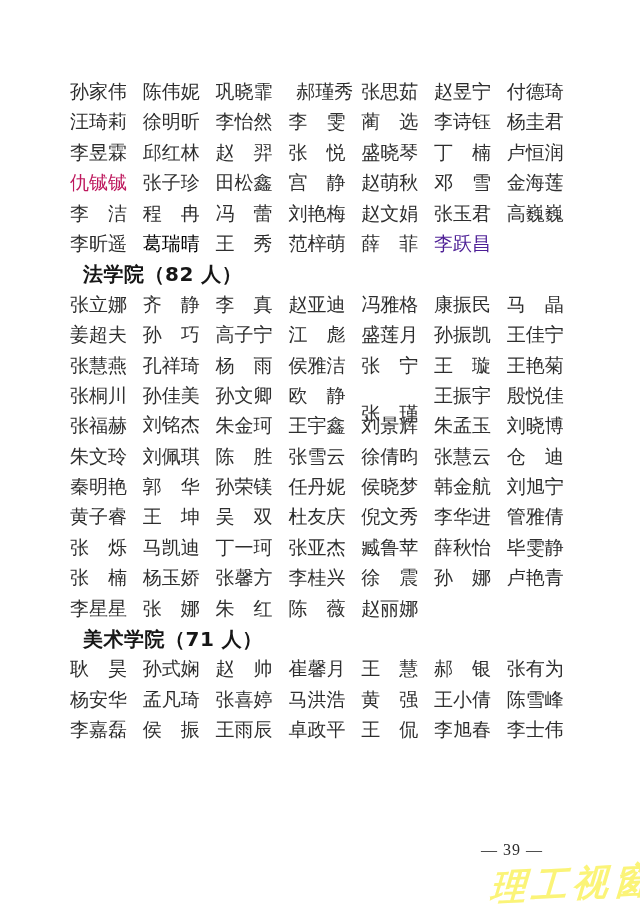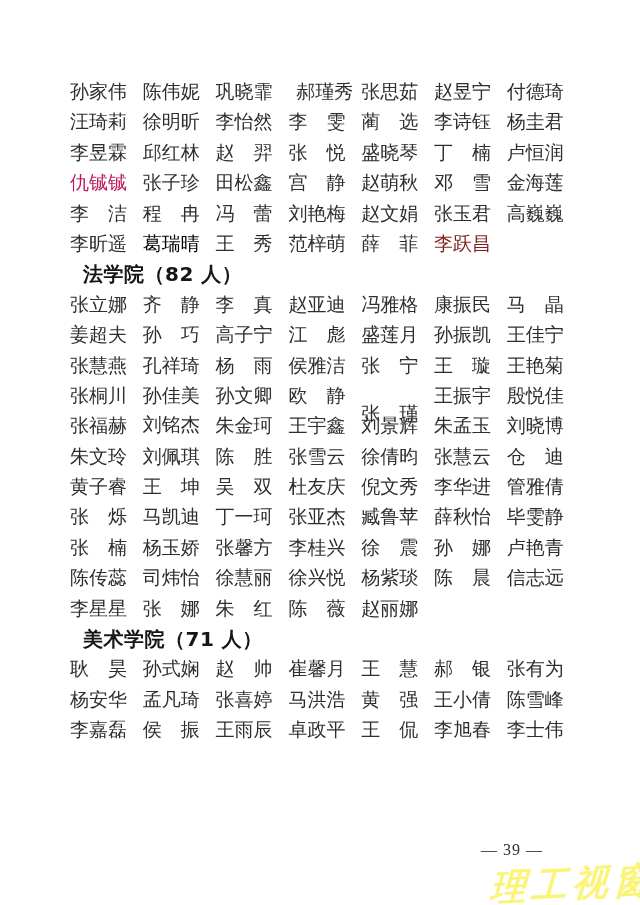--- a/index.html
+++ b/index.html
@@ -113,21 +113,21 @@
         <span class="name-cell" style="color: rgb(46, 46, 46);">赵文娟</span>
         <span class="name-cell" style="color: rgb(46, 46, 46);">张玉君</span>
         <span class="name-cell" style="color: rgb(46, 46, 46);">高巍巍</span>
       </div>
       <div class="line name-row">
         <span class="name-cell" style="color: rgb(46, 46, 46);">李昕遥</span>
         <span class="name-cell" style="color: #000000;">葛瑞晴</span>
         <span class="name-cell" style="color: rgb(46, 46, 46);">王　秀</span>
         <span class="name-cell" style="color: rgb(46, 46, 46);">范梓萌</span>
         <span class="name-cell" style="color: rgb(46, 46, 46);">薛　菲</span>
-        <span class="name-cell" style="color: #7f1d1d;">李跃昌</span>
+        <span class="name-cell" style="color: #4c1d95;">李跃昌</span>
       </div>
       <div class="line section-header">法学院（82 人）</div>
       <div class="line name-row">
         <span class="name-cell" style="color: rgb(46, 46, 46);">张立娜</span>
         <span class="name-cell" style="color: rgb(46, 46, 46);">齐　静</span>
         <span class="name-cell" style="color: rgb(46, 46, 46);">李　真</span>
         <span class="name-cell" style="color: rgb(46, 46, 46);">赵亚迪</span>
         <span class="name-cell" style="color: rgb(46, 46, 46);">冯雅格</span>
         <span class="name-cell" style="color: rgb(46, 46, 46);">康振民</span>
         <span class="name-cell" style="color: rgb(46, 46, 46);">马　晶</span>
@@ -171,20 +171,29 @@
       <div class="line name-row">
         <span class="name-cell" style="color: rgb(46, 46, 46);">朱文玲</span>
         <span class="name-cell" style="color: rgb(46, 46, 46);">刘佩琪</span>
         <span class="name-cell" style="color: rgb(46, 46, 46);">陈　胜</span>
         <span class="name-cell" style="color: rgb(46, 46, 46);">张雪云</span>
         <span class="name-cell" style="color: rgb(46, 46, 46);">徐倩昀</span>
         <span class="name-cell" style="color: rgb(46, 46, 46);">张慧云</span>
         <span class="name-cell" style="color: rgb(46, 46, 46);">仓　迪</span>
       </div>
       <div class="line name-row">
+        <span class="name-cell" style="color: rgb(46, 46, 46);">秦明艳</span>
+        <span class="name-cell" style="color: rgb(46, 46, 46);">郭　华</span>
+        <span class="name-cell" style="color: rgb(46, 46, 46);">孙荣镁</span>
+        <span class="name-cell" style="color: rgb(46, 46, 46);">任丹妮</span>
+        <span class="name-cell" style="color: rgb(46, 46, 46);">侯晓梦</span>
+        <span class="name-cell" style="color: rgb(46, 46, 46);">韩金航</span>
+        <span class="name-cell" style="color: rgb(46, 46, 46);">刘旭宁</span>
+      </div>
+      <div class="line name-row">
         <span class="name-cell" style="color: rgb(46, 46, 46);">黄子睿</span>
         <span class="name-cell" style="color: rgb(46, 46, 46);">王　坤</span>
         <span class="name-cell" style="color: rgb(46, 46, 46);">吴　双</span>
         <span class="name-cell" style="color: rgb(46, 46, 46);">杜友庆</span>
         <span class="name-cell" style="color: rgb(46, 46, 46);">倪文秀</span>
         <span class="name-cell" style="color: rgb(46, 46, 46);">李华进</span>
         <span class="name-cell" style="color: rgb(46, 46, 46);">管雅倩</span>
       </div>
       <div class="line name-row">
         <span class="name-cell" style="color: rgb(46, 46, 46);">张　烁</span>
@@ -198,29 +207,20 @@
       <div class="line name-row">
         <span class="name-cell" style="color: rgb(46, 46, 46);">张　楠</span>
         <span class="name-cell" style="color: rgb(46, 46, 46);">杨玉娇</span>
         <span class="name-cell" style="color: rgb(46, 46, 46);">张馨方</span>
         <span class="name-cell" style="color: rgb(46, 46, 46);">李桂兴</span>
         <span class="name-cell" style="color: rgb(46, 46, 46);">徐　震</span>
         <span class="name-cell" style="color: rgb(46, 46, 46);">孙　娜</span>
         <span class="name-cell" style="color: rgb(46, 46, 46);">卢艳青</span>
       </div>
       <div class="line name-row">
-        <span class="name-cell" style="color: rgb(46, 46, 46);">陈传蕊</span>
-        <span class="name-cell" style="color: rgb(46, 46, 46);">司炜怡</span>
-        <span class="name-cell" style="color: rgb(46, 46, 46);">徐慧丽</span>
-        <span class="name-cell" style="color: rgb(46, 46, 46);">徐兴悦</span>
-        <span class="name-cell" style="color: rgb(46, 46, 46);">杨紫琰</span>
-        <span class="name-cell" style="color: rgb(46, 46, 46);">陈　晨</span>
-        <span class="name-cell" style="color: rgb(46, 46, 46);">信志远</span>
-      </div>
-      <div class="line name-row">
         <span class="name-cell" style="color: rgb(46, 46, 46);">李星星</span>
         <span class="name-cell" style="color: rgb(46, 46, 46);">张　娜</span>
         <span class="name-cell" style="color: rgb(46, 46, 46);">朱　红</span>
         <span class="name-cell" style="color: rgb(46, 46, 46);">陈　薇</span>
         <span class="name-cell" style="color: rgb(46, 46, 46);">赵丽娜</span>
       </div>
       <div class="line section-header">美术学院（71 人）</div>
       <div class="line name-row">
         <span class="name-cell" style="color: rgb(46, 46, 46);">耿　昊</span>
         <span class="name-cell" style="color: rgb(46, 46, 46);">孙式娴</span>

